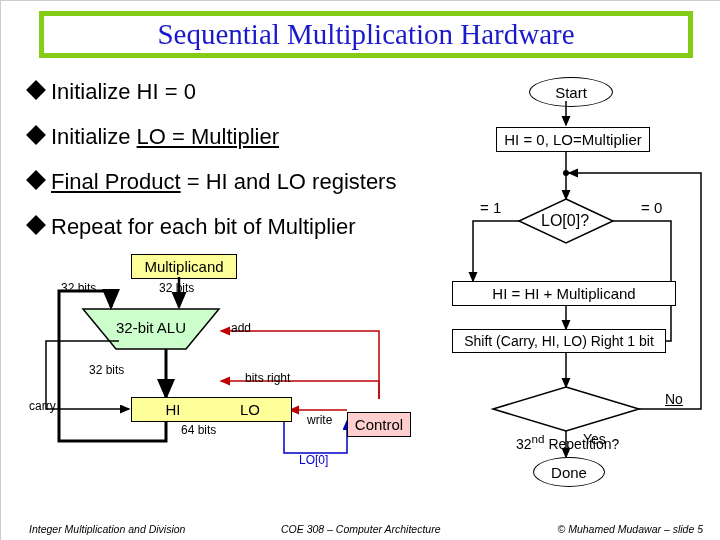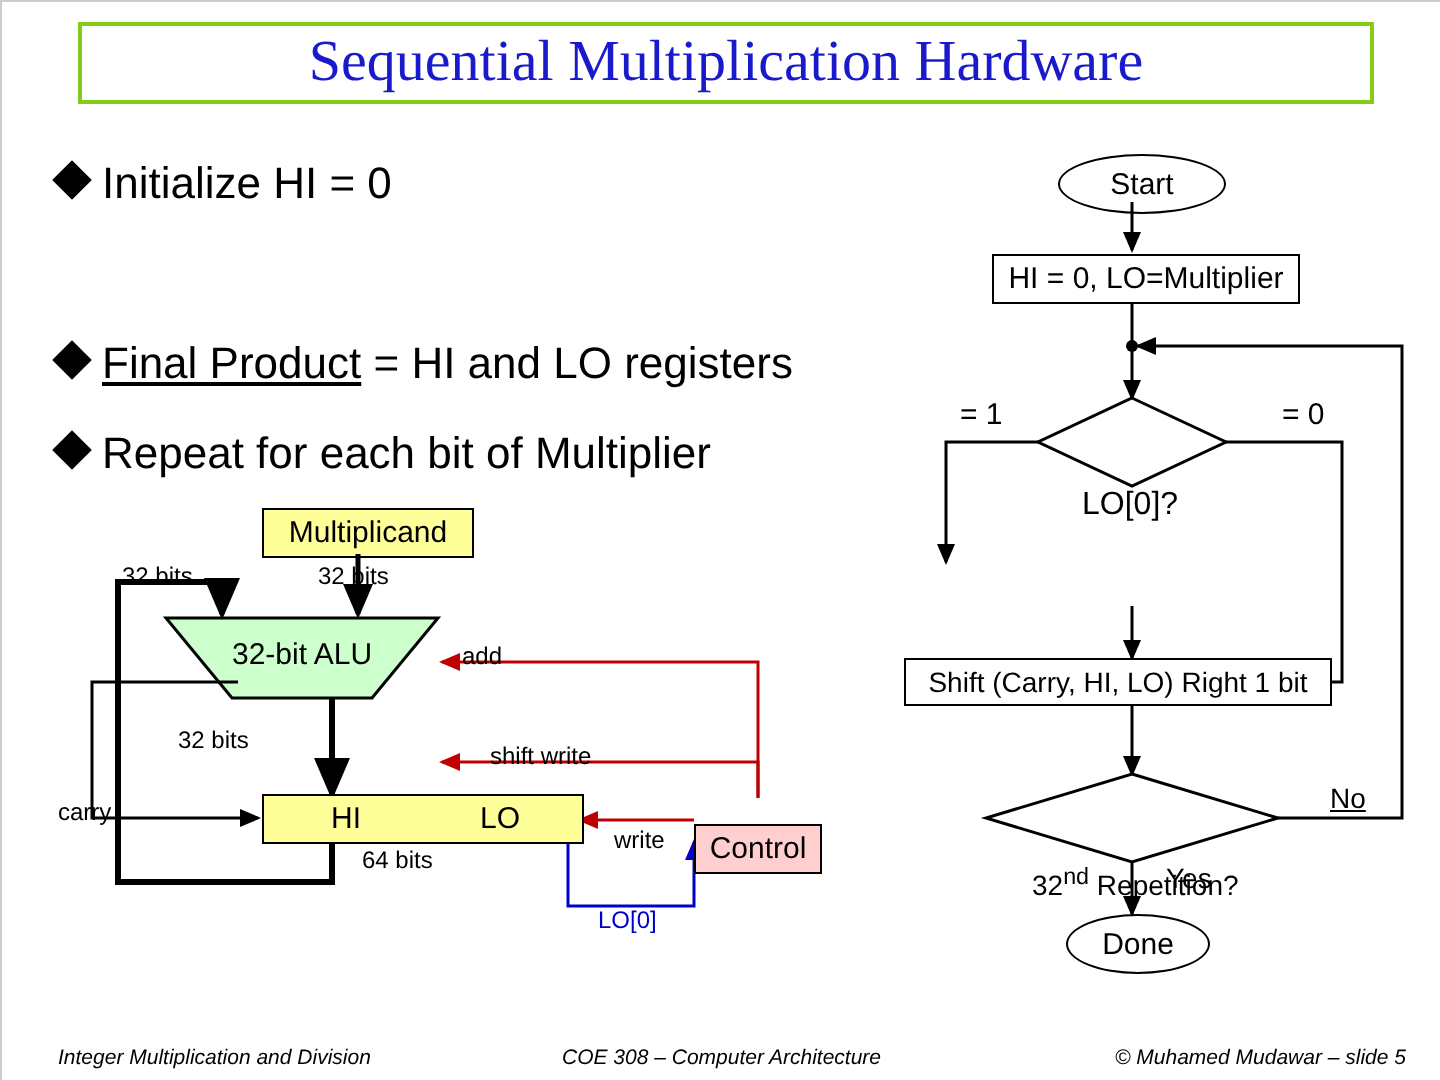--- a/index.html
+++ b/index.html
@@ -1,17 +1,17 @@
 <!DOCTYPE html>
 <html><head>
 <meta charset="utf-8">
 <style>
   body { margin:0; font-family: Arial, sans-serif; background:#fff; }
   .slide { position:relative; width:720px; height:540px; background:#fff; border:1px solid #ccc; }
-  .title-box { position:absolute; left:38px; top:10px; width:644px; border:2px solid #84cc16; text-align:center; }
+  .title-box { position:absolute; left:38px; top:10px; width:644px; border:5px solid #84cc16; text-align:center; }
   .title { color:#1a1acc; font-family:"Comic Sans MS", cursive; font-size:29px; font-weight:400; padding:2px 0; letter-spacing:0px; }
   .bullet { position:absolute; left:28px; color:#000; font-size:22px; }
   .diamond { display:inline-block; width:14px; height:14px; background:#000; transform:rotate(45deg); margin-right:8px; vertical-align:2px; }
   .u { text-decoration:underline; }
   .box { position:absolute; background:#fff; border:1.5px solid #000; text-align:left; font-size:15px; display:flex; align-items:center; justify-content:center; padding:3px 6px; white-space:nowrap; }
   .oval { border-radius:50%; }
   .label { position:absolute; font-size:14px; }
   .small { font-size:12px; }
   .footer { position:absolute; bottom:6px; font-size:10.5px; font-style:italic; }
   svg.overlay { position:absolute; left:0; top:0; pointer-events:none; }
@@ -19,20 +19,21 @@
 </head>
 <body>
 
 <div class="slide">
 
   <div class="title-box">
     <div class="title">Sequential Multiplication Hardware</div>
   </div>
 
   <div class="bullet" style="top:78px;"><span class="diamond"></span><span>Initialize HI = 0</span></div>
+  <div class="bullet" style="top:123px;"><span class="diamond"></span><span>Initialize <span class="u">LO = Multiplier</span></span></div>
   <div class="bullet" style="top:168px;"><span class="diamond"></span><span><span class="u">Final Product</span> = HI and LO registers</span></div>
   <div class="bullet" style="top:213px;"><span class="diamond"></span><span>Repeat for each bit of Multiplier</span></div>
 
   <div class="box oval" style="left:528px; top:76px; width:70px; height:22px;">Start</div>
   <div class="box" style="left:495px; top:126px; width:140px;">HI = 0, LO=Multiplier</div>
 
   <svg class="overlay" width="720" height="540">
     <defs>
       <marker id="ah" markerWidth="8" markerHeight="8" refX="6" refY="3" orient="auto">
           <path d="M0,0 L7,3 L0,6 Z" fill="#000"></path>
@@ -60,24 +61,25 @@
 
     <path d="M565,352 L565,386" fill="none" stroke="#000" stroke-width="1.5" marker-end="url(#ah)"></path>
 
     <polygon points="565,386 638,408 565,430 492,408" fill="#fff" stroke="#000" stroke-width="1.5"></polygon>
 
     <path d="M638,408 L700,408 L700,172 L568,172" fill="none" stroke="#000" stroke-width="1.5" marker-end="url(#ah)"></path>
 
     <path d="M565,430 L565,456" fill="none" stroke="#000" stroke-width="1.5" marker-end="url(#ah)"></path>
   </svg>
 
-  <div class="label" style="left:540px; top:211px; font-size:16px;margin-top:32px;">LO[0]?</div>
+  <div class="label" style="left:540px; top:211px; font-size:16px;">LO[0]?</div>
   <div class="label" style="left:479px; top:198px; font-size:15px;">= 1</div>
   <div class="label" style="left:640px; top:198px; font-size:15px;">= 0</div>
 
+  <div class="box" style="left:451px; top:280px; width:210px;">HI = HI + Multiplicand</div>
   <div class="box" style="left:451px; top:328px; width:200px; font-size:14px;">Shift (Carry, HI, LO) Right 1 bit</div>
 
   <div class="label" style="left:515px; top:399px; font-size:14px; white-space:nowrap;margin-top:32px;">32<sup>nd</sup> Repetition?</div>
   <div class="label" style="left:664px; top:390px; font-size:14px;text-decoration:underline;">No</div>
   <div class="label" style="left:582px; top:430px; font-size:14px;">Yes</div>
   <div class="box oval" style="left:532px; top:456px; width:58px; height:22px;">Done</div>
 
   <div class="box" style="left:130px; top:253px; width:92px; background:#ffff99;">Multiplicand</div>
   <div class="label small" style="left:60px; top:280px;">32 bits</div>
   <div class="label small" style="left:158px; top:280px;">32 bits</div>
@@ -97,21 +99,21 @@
     <path d="M378,398 L378,380 L220,380" fill="none" stroke="#c00000" stroke-width="1.5" marker-end="url(#ahr)"></path>
     <path d="M378,398 L378,330 L220,330" fill="none" stroke="#c00000" stroke-width="1.5" marker-end="url(#ahr)"></path>
 
     <path d="M283,418 L283,452 L346,452 L346,420" fill="none" stroke="#0000cc" stroke-width="1.5" marker-end="url(#ahb)"></path>
   </svg>
 
   <div class="label" style="left:115px; top:318px; font-size:15px;">32-bit ALU</div>
   <div class="label small" style="left:230px; top:320px;">add</div>
   <div class="label small" style="left:88px; top:362px;">32 bits</div>
   <div class="label small" style="left:28px; top:398px;">carry</div>
-  <div class="label small" style="left:244px; top:370px;">shift write</div>
+  <div class="label small" style="left:244px; top:370px;">bits right</div>
 
   <div class="box" style="left:130px; top:396px; width:70px; background:#ffff99;">HI</div>
   <div class="box" style="left:208px; top:396px; width:70px; background:#ffff99; border-left:0;">LO</div>
   <div class="label small" style="left:180px; top:422px;">64 bits</div>
 
   <div class="box" style="left:346px; top:396px; width:50px; background:#ffcfcf;margin-top:15px;">Control</div>
   <div class="label small" style="left:306px; top:412px;">write</div>
   <div class="label small" style="left:298px; top:452px; color:#0000cc;">LO[0]</div>
 
   <div class="footer" style="left:28px;">Integer Multiplication and Division</div>

